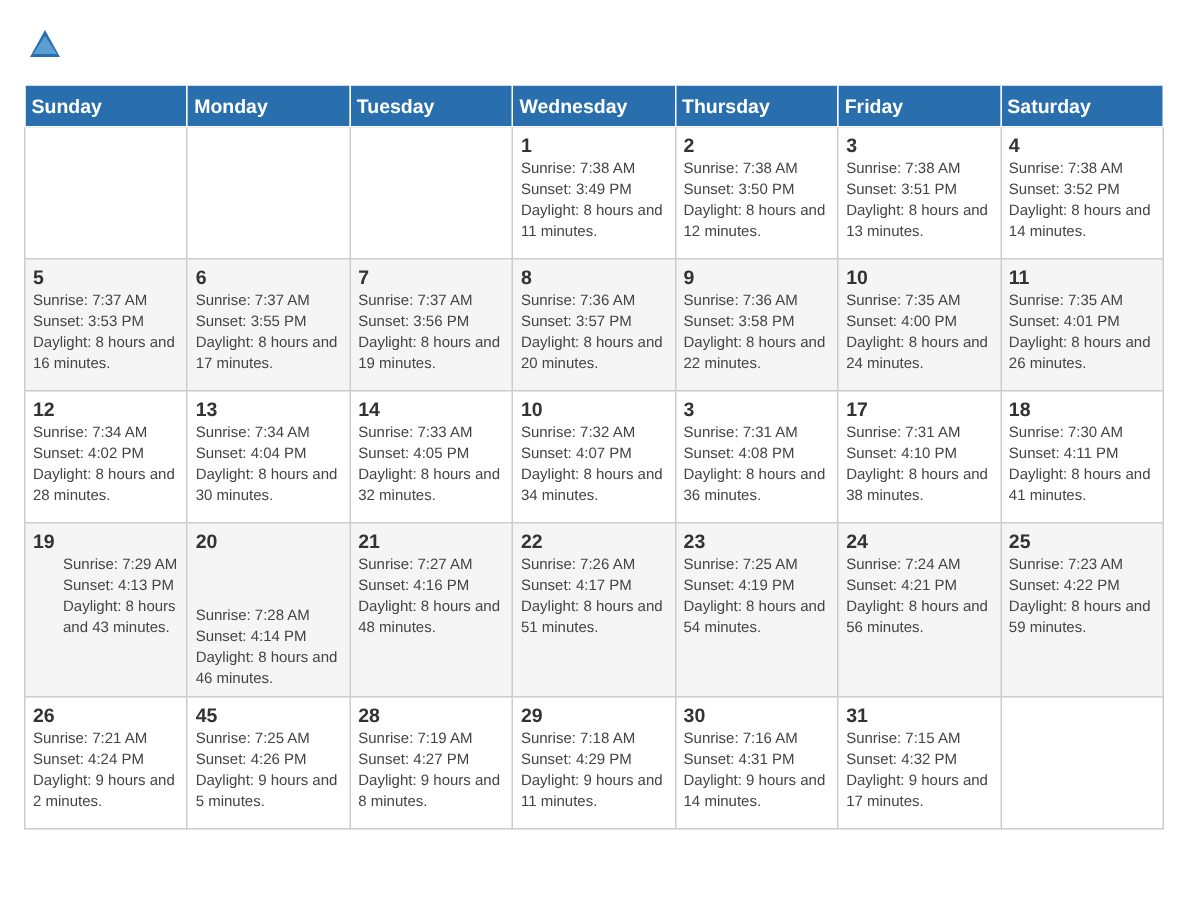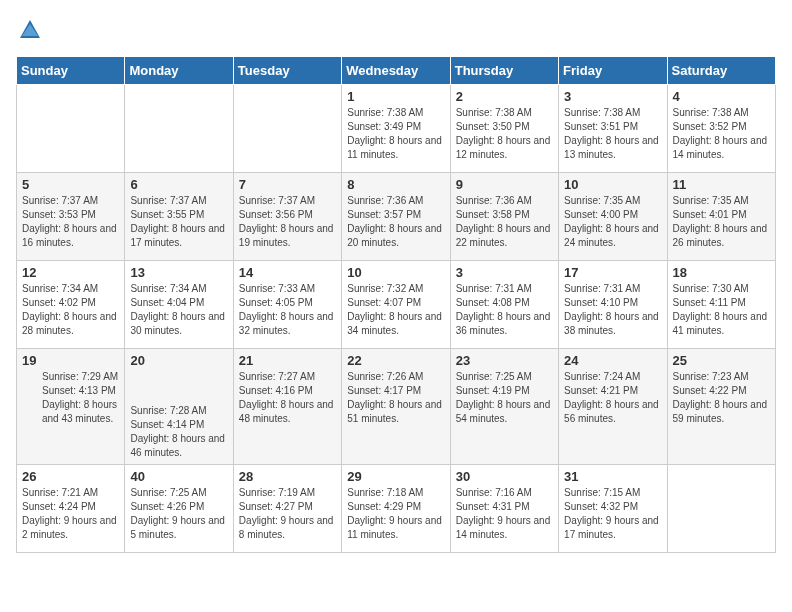--- a/index.html
+++ b/index.html
@@ -292,21 +292,21 @@
         </td>
       </tr>
       <tr>
         <td>
           <span class="day-number">26</span>
           <div class="day-info" style="white-space: pre-line;">Sunrise: 7:21 AM
 Sunset: 4:24 PM
 Daylight: 9 hours and 2 minutes.</div>
         </td>
         <td>
-          <span class="day-number">40</span>
+          <span class="day-number">45</span>
           <div class="day-info" style="white-space: pre-line;">Sunrise: 7:25 AM
 Sunset: 4:26 PM
 Daylight: 9 hours and 5 minutes.</div>
         </td>
         <td>
           <span class="day-number">28</span>
           <div class="day-info" style="white-space: pre-line;">Sunrise: 7:19 AM
 Sunset: 4:27 PM
 Daylight: 9 hours and 8 minutes.</div>
         </td>

